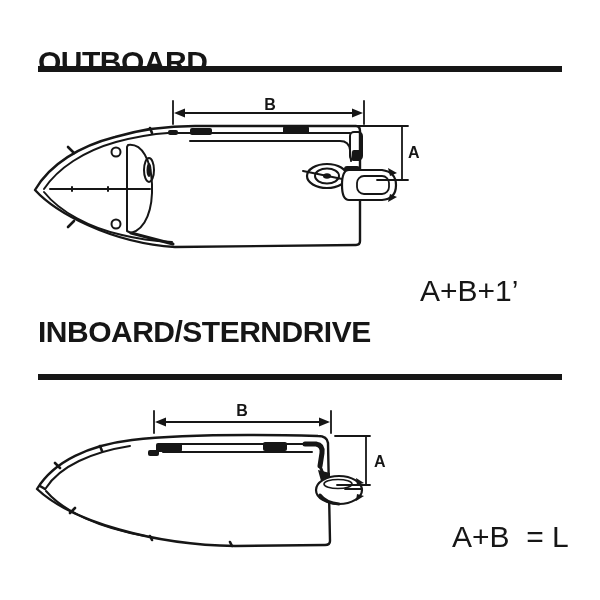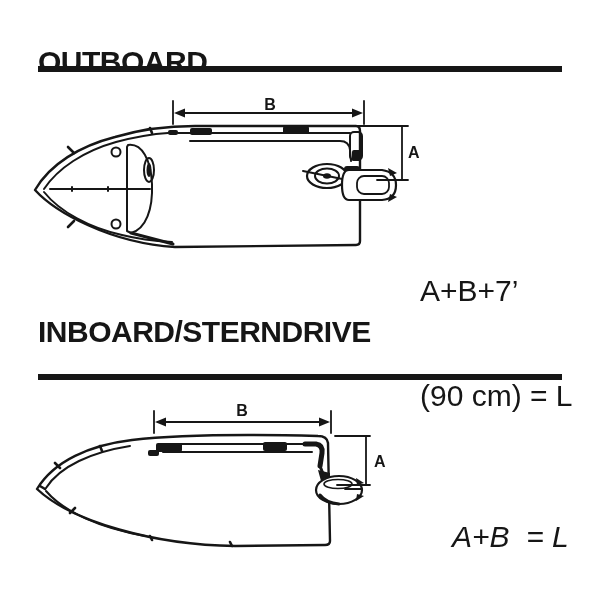--- a/index.html
+++ b/index.html
@@ -85,22 +85,21 @@
 
   <g>
     <line class="dim" x1="356" y1="126" x2="408" y2="126"></line>
     <line class="dim" x1="377" y1="180" x2="408" y2="180"></line>
     <line class="dim" x1="402" y1="126" x2="402" y2="180"></line>
   </g>
   <text x="408" y="158">A</text>
 </svg>
 
 <div class="abs formula" style="left:420px;top:203px;">
-  <div>A+B+7’</div>
-  <div>(90 cm) = L</div>
+  <div>A+B+1’</div>
 </div>
 
 <div class="abs heading" style="left:38px;top:317px;">INBOARD/STERNDRIVE</div>
 
 <div class="abs rule" style="left:38px;top:374px;"></div>
 
 <svg class="abs" style="left:25px;top:395px;" width="395" height="170" viewBox="25 395 395 170">
 
   <g>
     <path class="art" style="stroke-width:2.4" d="M 37,489 C 54,461 90,445 132,440 C 175,435 240,434 318,436 Q 327,436 328,443 L 330,541 Q 330,545 325,545 L 235,546 C 155,545 72,522 37,489 Z"></path>
@@ -137,13 +136,13 @@
   <text x="242" y="416" text-anchor="middle">B</text>
 
   <g>
     <line class="dim" x1="335" y1="436" x2="370" y2="436"></line>
     <line class="dim" x1="337" y1="485" x2="370" y2="485"></line>
     <line class="dim" x1="366" y1="436" x2="366" y2="485"></line>
   </g>
   <text x="374" y="467">A</text>
 </svg>
 
-<div class="abs formula" style="left:452px;top:519px;font-style:italic;">A+B  = L</div>
+<div class="abs formula" style="left:452px;top:519px;">A+B  = L</div>
 
 </body></html>

